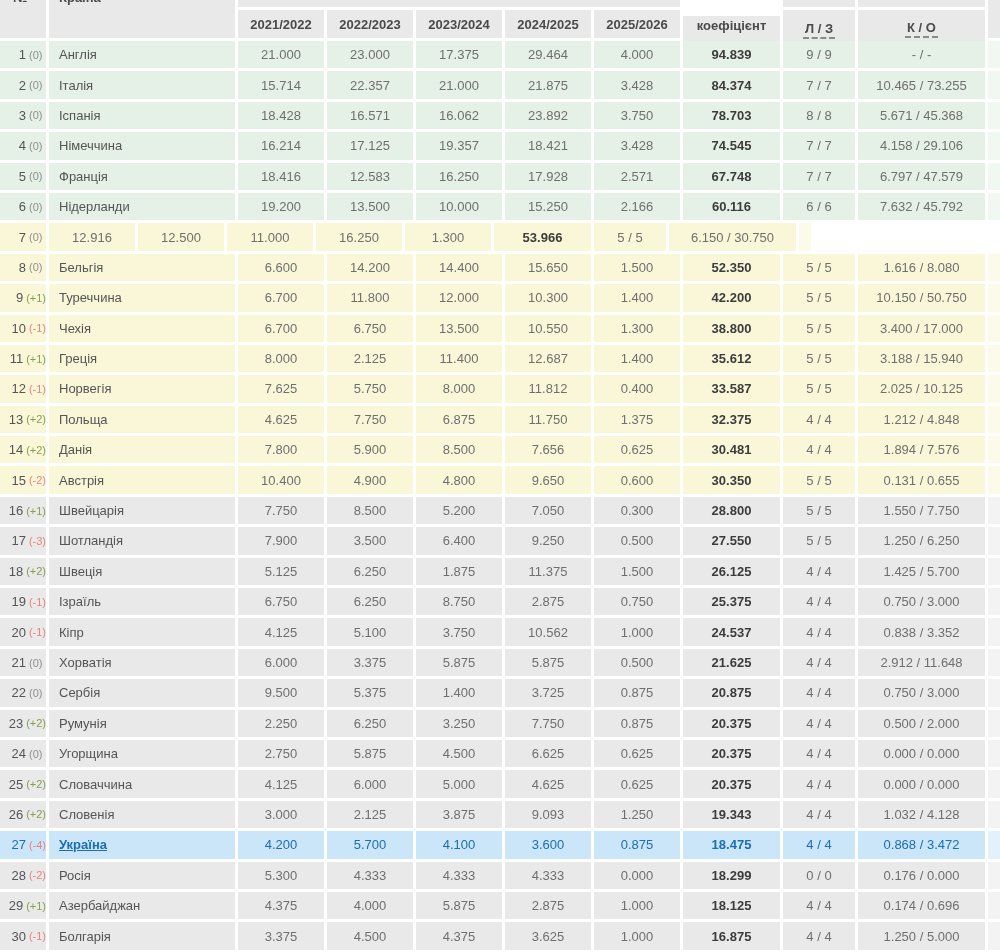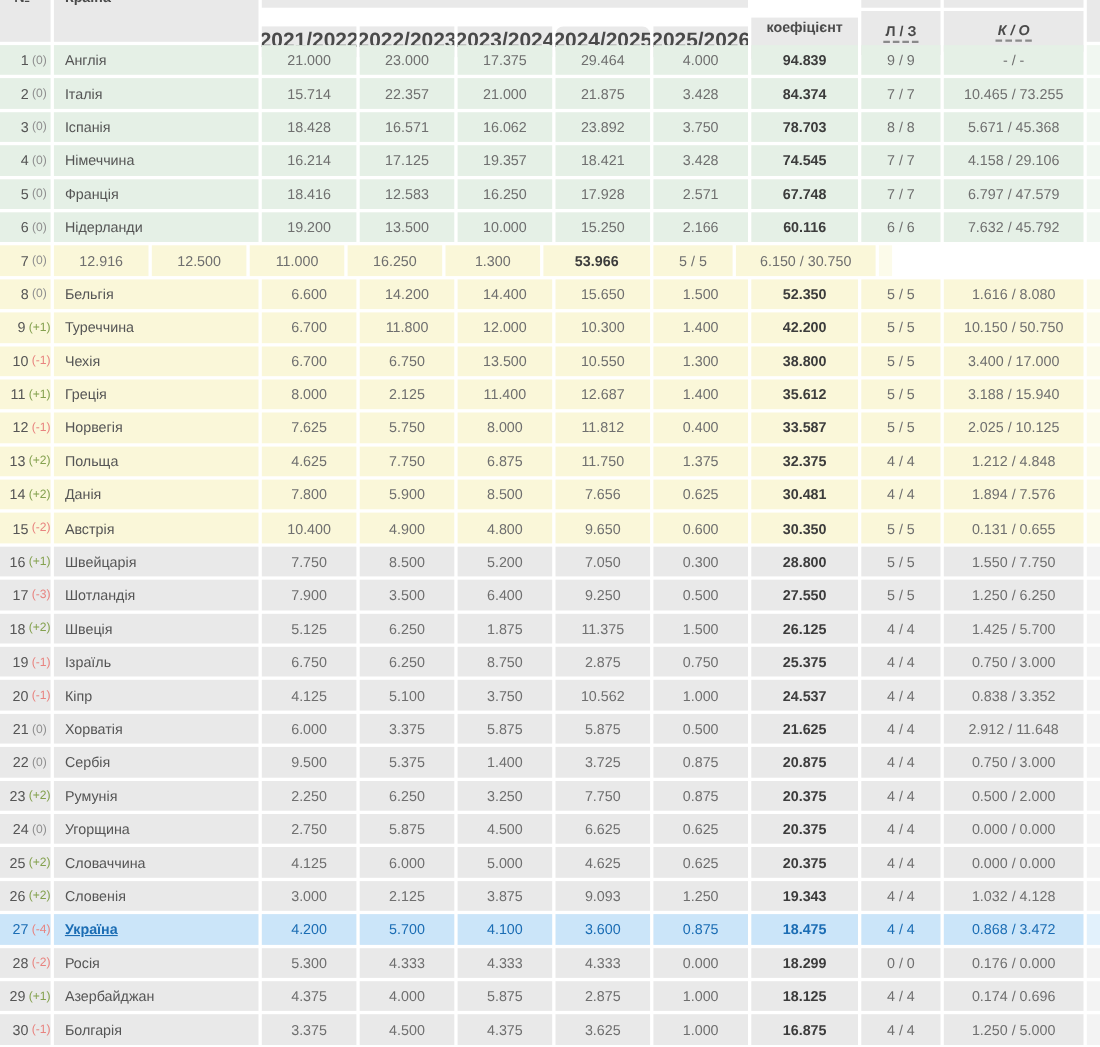--- a/index.html
+++ b/index.html
@@ -10,29 +10,29 @@
   
   .header { position:absolute; top:0; left:0; width:1000px; height:38px; }
   .hcell, .hstrip { position:absolute; background:var(--hdr); }
   .hcell { overflow:hidden; }
   .c-num    { left:0;   width:46px;  top:0; height:38px; }
   .c-country{ left:49px; width:186px; top:0; height:38px; }
   .cut { position:absolute; top:-10px; font-weight:700; font-size:13px; color:#4a4a4a; white-space:nowrap; }
   .c-num .cut { left:13px; }
   .c-country .cut { left:10px; }
   .seasons-strip { left:238px; width:442px; top:0; height:7px; }
-  .hseason { top:24px; height:28px; width:86px; display:flex; align-items:center; justify-content:center;
-             font-weight:700; font-size:19px; color:#4a4a4a; }
-  .s0{left:238px;} .s1{left:327px;} .s2{left:416px;} .s3{left:505px;border-radius:7px;} .s4{left:594px;}
+  .hseason { top:10px; height:28px; width:86px; display:flex; align-items:center; justify-content:center;
+             font-weight:700; font-size:13px; color:#4a4a4a; }
+  .s0{left:238px;} .s1{left:327px;} .s2{left:416px;} .s3{left:505px;} .s4{left:594px;}
   .c-coef { left:683px; width:97px; top:16px; height:38px; text-align:center; }
   .c-coef span { display:inline-block; margin-top:1px; font-weight:700; font-size:13px; color:#4a4a4a; }
   .lz-strip { left:783px; width:72px; top:0; height:7px; }
   .ko-strip { left:858px; width:127px; top:0; height:7px; }
   .c-lz { left:783px; width:72px; top:10px; height:40px; }
-  .c-ko { left:858px; width:127px; top:10px; height:37px;font-style:italic; }
+  .c-ko { left:858px; width:127px; top:10px; height:37px; }
   .c-lz, .c-ko { display:flex; align-items:center; justify-content:center; }
   .dashed { font-weight:700; font-size:13px; color:#4a4a4a; border-bottom:2px dashed #8a8a8a;
             padding:0 2px 1px 2px; cursor:help; }
   .edge-h { left:988px; width:12px; top:0; height:38px; }
 
   
   .tbody { position:absolute; top:41px; left:0; width:1000px; }
   .row { display:flex; gap:3px; height:27.4px; margin-bottom:3px; }
   .cell { display:flex; align-items:center; justify-content:center;
           font-size:13px; color:#6f6f6f; background:#eee; }

